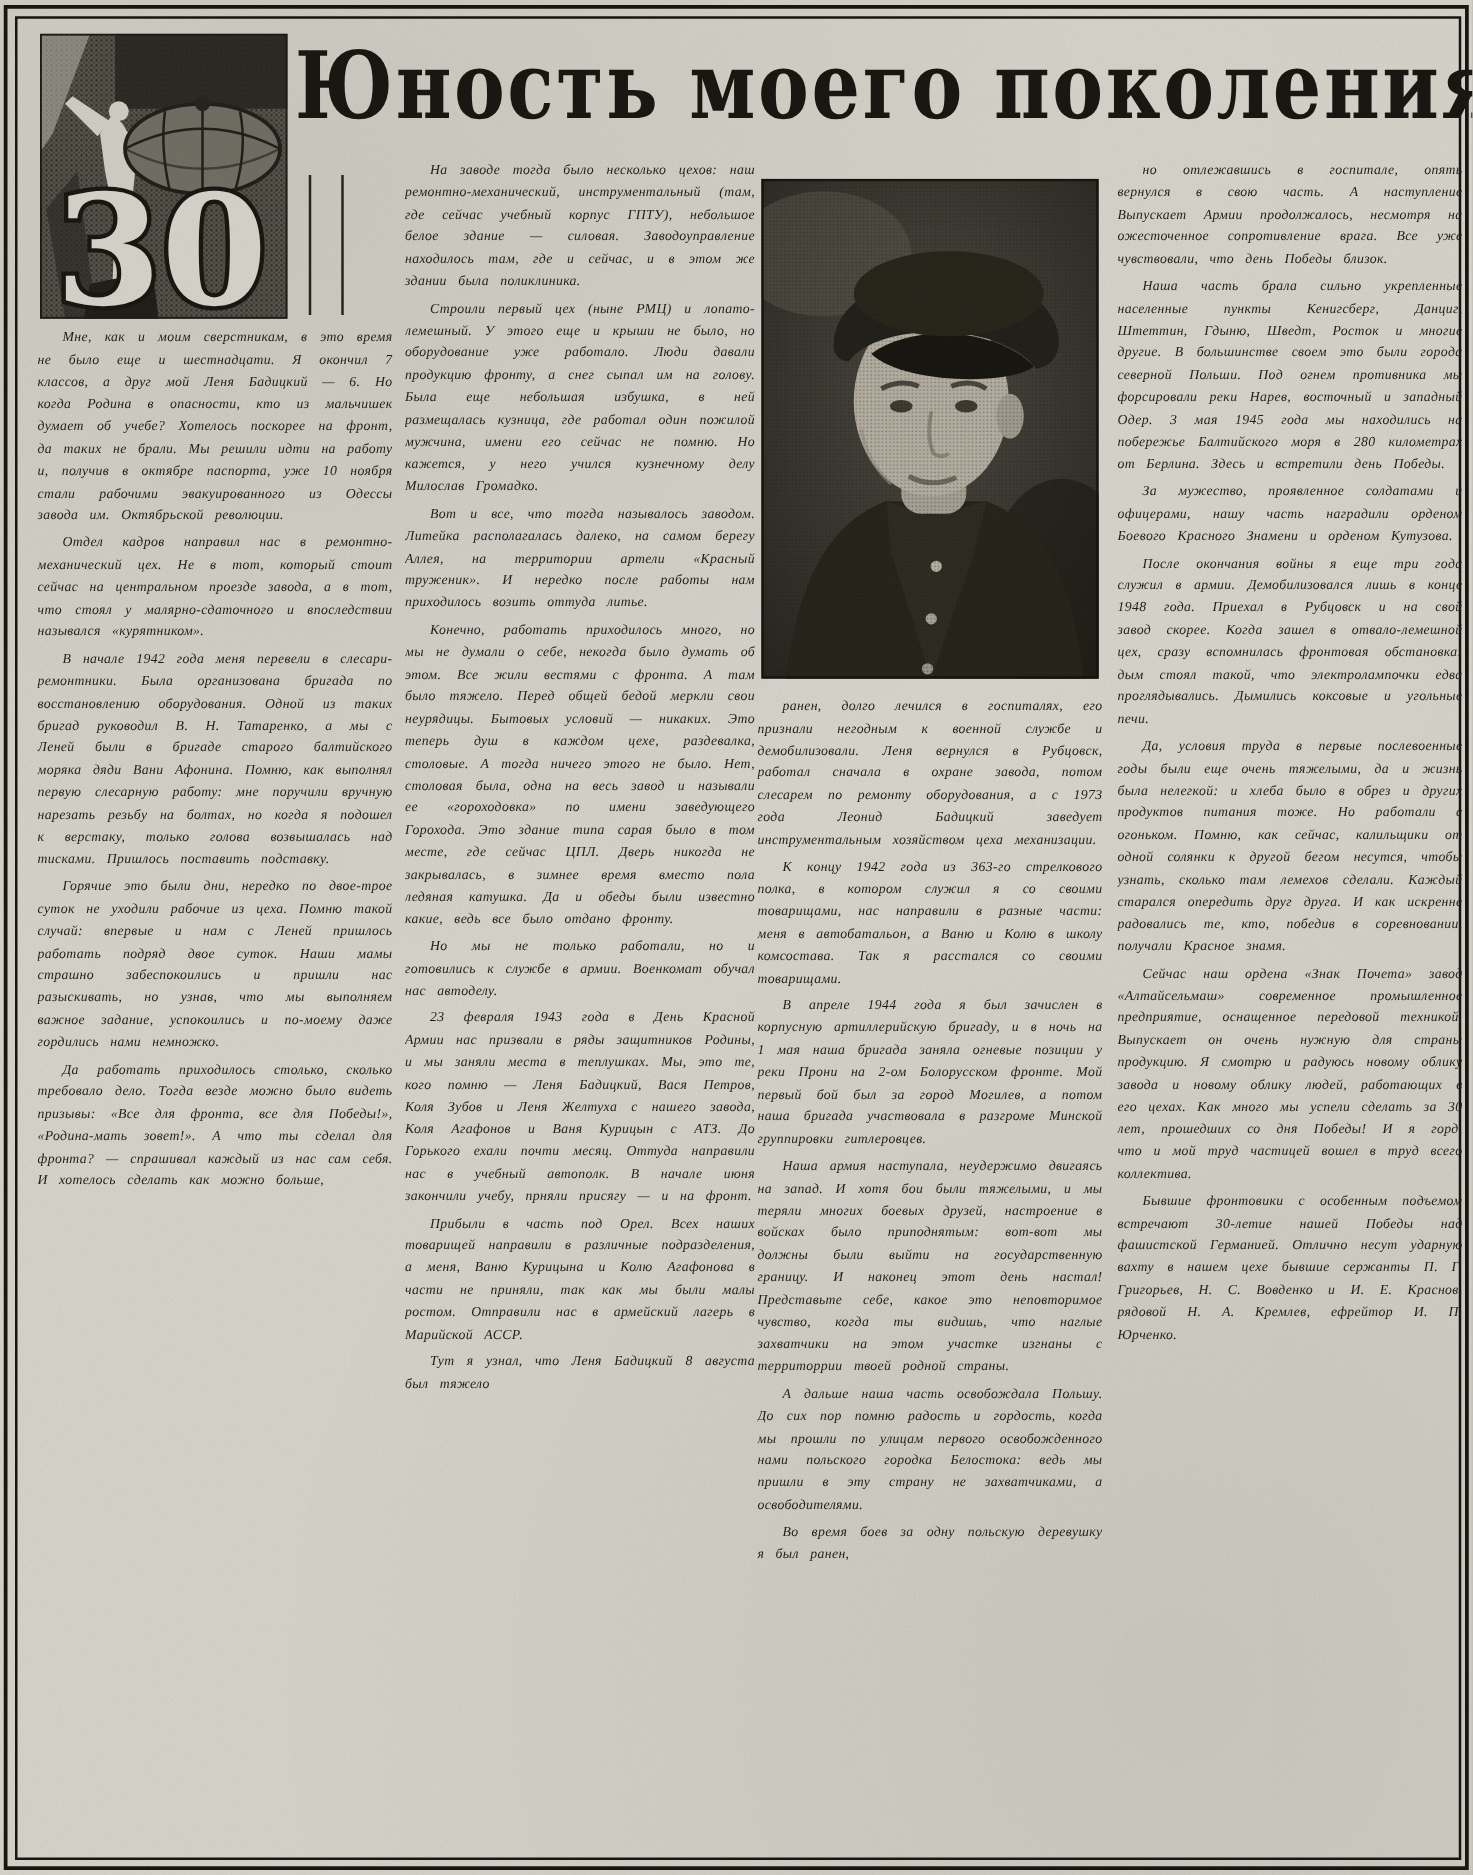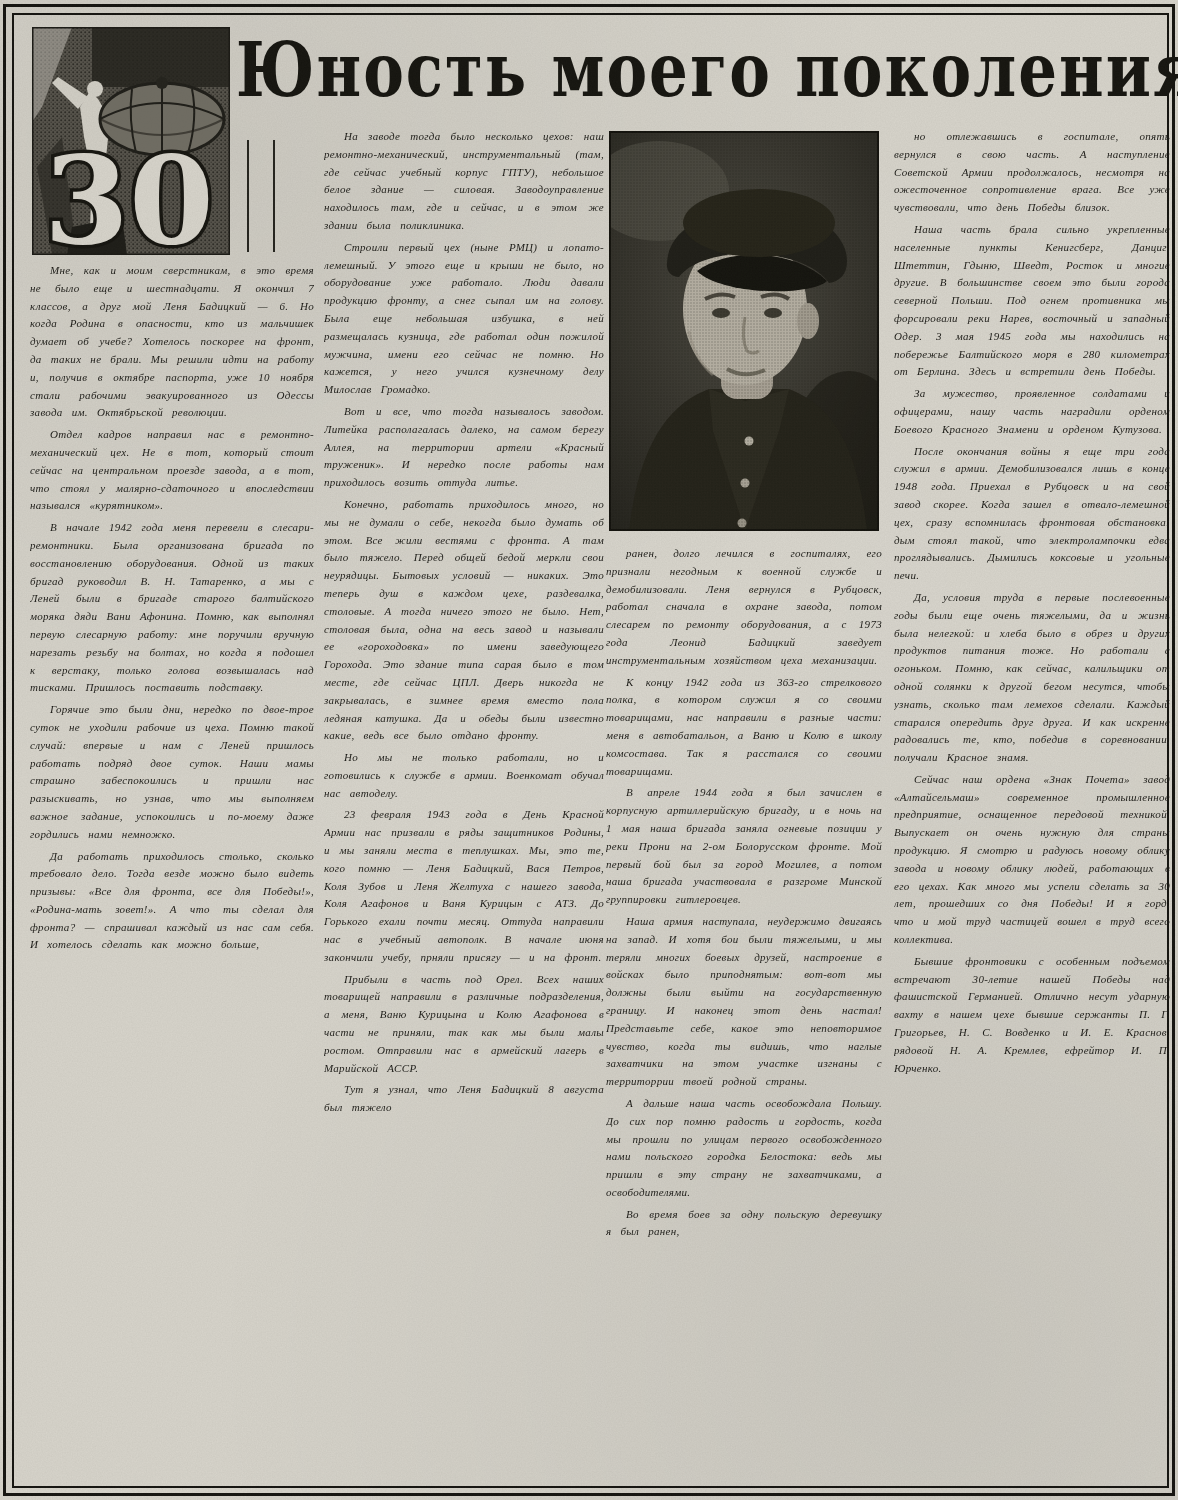--- a/index.html
+++ b/index.html
@@ -28,21 +28,21 @@
   .divider-marks .m1{left:0;}
   .divider-marks .m2{left:26px;}
 
   .col{
     position:absolute;text-align:justify;overflow:hidden;
     font-size:11px;line-height:17.8px;word-spacing:6px;letter-spacing:.3px;font-style:italic;
   }
   .col p{margin:0 0 4px 0;text-indent:20px;}
   .col1{left:30px;top:262px;width:284px;height:1194px;}
   .col2{left:324px;top:128px;width:280px;height:1330px;}
-  .col3{left:606px;top:116px;width:276px;height:1332px;}
+  .col3{left:606px;top:128px;width:276px;height:1332px;}
   .col4{left:894px;top:128px;width:276px;height:1332px;}
 
   .photo{display:block;width:270px;height:400px;margin:15px auto 14px auto;}
 </style>
 </head>
 <body>
 
 <div class="sheet">
   <div class="frame-outer"></div>
   <div class="frame-inner"></div>
@@ -155,21 +155,21 @@
         <p>К концу 1942 года из 363-го стрелкового полка, в котором служил я со своими товарищами, нас направили в разные части: меня в автобатальон, а Ваню и Колю в школу комсостава. Так я расстался со своими товарищами.</p>
         <p>В апреле 1944 года я был зачислен в корпусную артиллерийскую бригаду, и в ночь на 1 мая наша бригада заняла огневые позиции у реки Прони на 2-ом Болорусском фронте. Мой первый бой был за город Могилев, а потом наша бригада участвовала в разгроме Минской группировки гитлеровцев.</p>
         <p>Наша армия наступала, неудержимо двигаясь на запад. И хотя бои были тяжелыми, и мы теряли многих боевых друзей, настроение в войсках было приподнятым: вот-вот мы должны были выйти на государственную границу. И наконец этот день настал! Представьте себе, какое это неповторимое чувство, когда ты видишь, что наглые захватчики на этом участке изгнаны с территоррии твоей родной страны.</p>
         <p>А дальше наша часть освобождала Польшу. До сих пор помню радость и гордость, когда мы прошли по улицам первого освобожденного нами польского городка Белостока: ведь мы пришли в эту страну не захватчиками, а освободителями.</p>
         <p>Во время боев за одну польскую деревушку я был ранен,</p>
       </div>
   </div>
 
   <div class="col col4">
     <div>
-        <p>но отлежавшись в госпитале, опять вернулся в свою часть. А наступление Советской Армии продолжалось, несмотря на ожесточенное сопротивление врага. Все уже чувствовали, что день Победы близок.</p>
+        <p>но отлежавшись в госпитале, опять вернулся в свою часть. А наступление Выпускает Армии продолжалось, несмотря на ожесточенное сопротивление врага. Все уже чувствовали, что день Победы близок.</p>
         <p>Наша часть брала сильно укрепленные населенные пункты Кенигсберг, Данциг, Штеттин, Гдыню, Шведт, Росток и многие другие. В большинстве своем это были города северной Польши. Под огнем противника мы форсировали реки Нарев, восточный и западный Одер. 3 мая 1945 года мы находились на побережье Балтийского моря в 280 километрах от Берлина. Здесь и встретили день Победы.</p>
         <p>За мужество, проявленное солдатами и офицерами, нашу часть наградили орденом Боевого Красного Знамени и орденом Кутузова.</p>
         <p>После окончания войны я еще три года служил в армии. Демобилизовался лишь в конце 1948 года. Приехал в Рубцовск и на свой завод скорее. Когда зашел в отвало-лемешной цех, сразу вспомнилась фронтовая обстановка: дым стоял такой, что электролампочки едва проглядывались. Дымились коксовые и угольные печи.</p>
         <p>Да, условия труда в первые послевоенные годы были еще очень тяжелыми, да и жизнь была нелегкой: и хлеба было в обрез и других продуктов питания тоже. Но работали с огоньком. Помню, как сейчас, калильщики от одной солянки к другой бегом несутся, чтобы узнать, сколько там лемехов сделали. Каждый старался опередить друг друга. И как искренне радовались те, кто, победив в соревновании, получали Красное знамя.</p>
         <p>Сейчас наш ордена «Знак Почета» завод «Алтайсельмаш» современное промышленное предприятие, оснащенное передовой техникой. Выпускает он очень нужную для страны продукцию. Я смотрю и радуюсь новому облику завода и новому облику людей, работающих в его цехах. Как много мы успели сделать за 30 лет, прошедших со дня Победы! И я горд, что и мой труд частицей вошел в труд всего коллектива.</p>
         <p>Бывшие фронтовики с особенным подъемом встречают 30-летие нашей Победы над фашистской Германией. Отлично несут ударную вахту в нашем цехе бывшие сержанты П. Г. Григорьев, Н. С. Вовденко и И. Е. Краснов, рядовой Н. А. Кремлев, ефрейтор И. П. Юрченко.</p>
       </div>
 
   </div>
 

